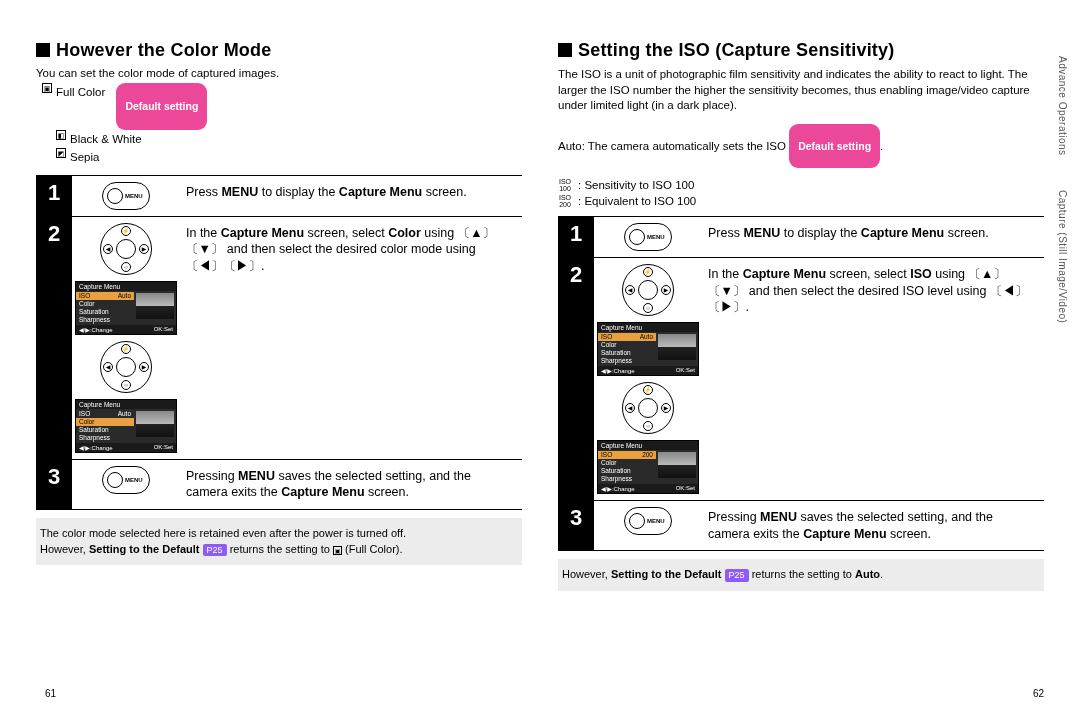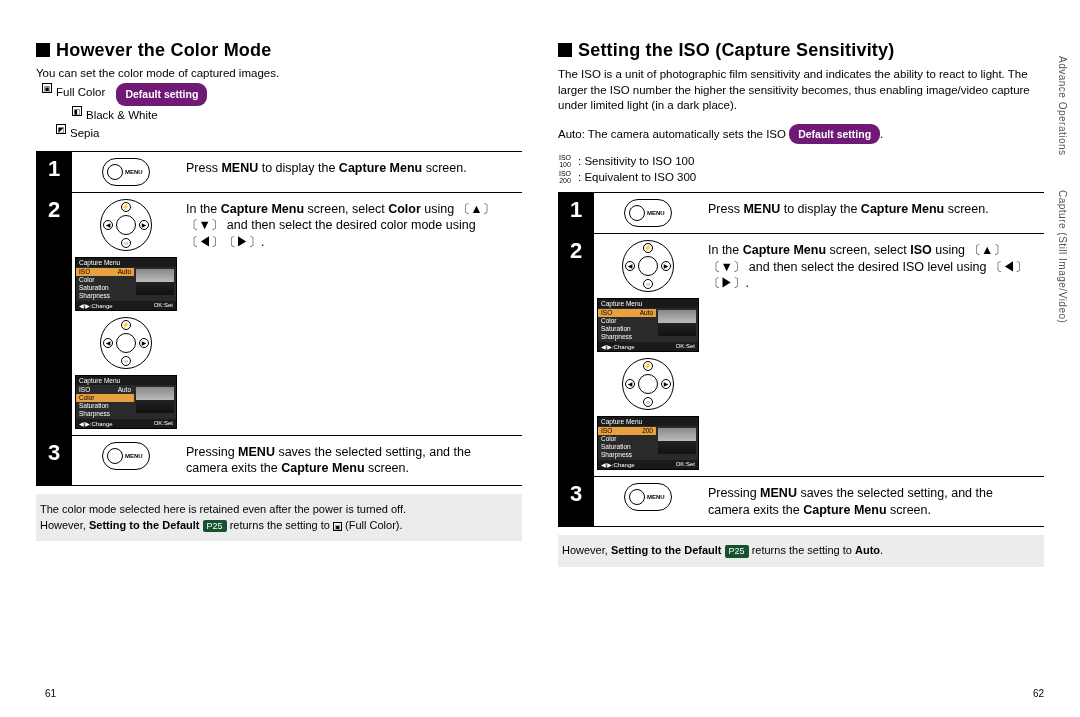--- a/index.html
+++ b/index.html
@@ -6,21 +6,21 @@
 body{width:1080px;height:717px;background:#fff;font-family:Arial,Helvetica,sans-serif;font-size:12px;color:#000;overflow:hidden;position:relative}
 .spread{display:flex;padding:40px 36px 20px 36px;gap:36px}
 .page{flex:1;position:relative}
 .sect-title{font-weight:bold;font-size:18px;letter-spacing:0.2px;margin-bottom:6px}
 .sect-title .sq{display:inline-block;width:14px;height:14px;background:#000;margin-right:6px;vertical-align:-1px}
 .intro{font-size:11.5px;margin-bottom:4px}
 .body-text{font-size:11.5px;line-height:1.35;margin-bottom:10px}
 .opts{margin-left:6px;font-size:11.5px;line-height:1.6}
 .opt-row{display:flex;gap:4px}
 .opt-icon{display:inline-block;width:10px;height:10px;border:1px solid #000;font-size:7px;text-align:center;line-height:9px}
-.pill{display:inline-block;background:#701a75;color:#fff;border-radius:9px;padding:3px 9px;font-size:10.5px;font-weight:bold}
+.pill{display:inline-block;background:#ec4899;color:#fff;border-radius:9px;padding:15px 9px;font-size:10.5px;font-weight:bold}
 .step-table{border-top:1px solid #000;margin-top:8px}
 .step-row{display:flex;border-bottom:1px solid #000}
 .step-num{width:36px;background:#000;color:#fff;font-size:22px;font-weight:bold;display:flex;align-items:flex-start;justify-content:center;padding-top:4px}
 .step-img{width:108px;padding:6px 4px;display:flex;flex-direction:column;gap:6px;align-items:center}
 .step-txt{flex:1;padding:8px 6px;font-size:12.5px;line-height:1.35}
 .step-txt b{font-weight:bold}
 .menu-btn{width:48px;height:28px;border:1px solid #000;border-radius:14px;position:relative;display:flex;align-items:center}
 .menu-btn::before{content:"";width:14px;height:14px;border:1px solid #000;border-radius:50%;position:absolute;left:4px}
 .menu-lbl{font-size:6px;font-weight:bold;margin-left:22px}
 .ctrl-pad{width:52px;height:52px;border:1.5px solid #000;border-radius:50%;position:relative}
@@ -29,39 +29,39 @@
 .ctrl-pad .t{top:2px;left:20px}.ctrl-pad .b{bottom:2px;left:20px}.ctrl-pad .l{left:2px;top:20px}.ctrl-pad .r{right:2px;top:20px}
 .lcd{width:102px;background:#2a2a2a;color:#fff;font-size:6.5px;border:1px solid #000}
 .lcd-title{background:#1a1a1a;padding:1px 3px;font-size:6.5px}
 .lcd-body{display:flex}
 .lcd-list{flex:1;padding:1px 0}
 .lcd-item{padding:0.5px 3px;display:flex;justify-content:space-between}
 .lcd-item.hl{background:#e8a040;color:#000}
 .lcd-thumb{width:38px;height:26px;background:linear-gradient(#888 0%,#bbb 50%,#222 50%,#111 100%);margin:2px}
 .lcd-foot{background:#1a1a1a;padding:1px 3px;display:flex;justify-content:space-between;font-size:6px}
 .note-box{background:#ececec;padding:8px 4px;font-size:11px;line-height:1.4;margin-top:8px}
-.pageref{display:inline-block;background:#14532d;color:#fff;font-size:9px;padding:0 4px;border-radius:2px}
+.pageref{display:inline-block;background:#8b5cf6;color:#fff;font-size:9px;padding:0 4px;border-radius:2px}
 .page-num{position:absolute;bottom:18px;font-size:10px}
 .page-num.left{left:45px}.page-num.right{right:36px}
 .tab{position:absolute;right:12px;top:56px;writing-mode:vertical-rl;font-size:10px;color:#555;letter-spacing:0.5px}
 .tab2{position:absolute;right:12px;top:190px;writing-mode:vertical-rl;font-size:10px;color:#555;letter-spacing:0.5px}
 .iso-row{display:flex;align-items:center;gap:6px;font-size:11.5px;margin:2px 0}
 .iso-ic{font-size:7px;line-height:7px;display:inline-block;width:14px;text-align:center}
 </style>
 </head>
 <body>
 
 <div class="spread">
 
 <div class="page">
   <div class="sect-title"><span class="sq"></span><span>However the Color Mode</span></div>
   <div class="intro">You can set the color mode of captured images.</div>
   <div class="opts">
     <div class="opt-row"><span class="opt-icon">▣</span><span>Full Color</span>&nbsp;<span class="pill">Default setting</span></div>
-    <div class="opt-row" style="margin-left:30px">
+    <div class="opt-row" style="margin-left:14px">
           <span class="opt-icon">◧</span>
           <span>Black &amp; White</span>
         </div>
     <div class="opt-row" style="margin-left:14px">
           <span class="opt-icon">◩</span>
           <span>Sepia</span>
         </div>
   </div>
 
   <div class="step-table">
@@ -164,21 +164,21 @@
   <div class="body-text">The ISO is a unit of photographic film sensitivity and indicates the ability to react to light. The larger the ISO number the higher the sensitivity becomes, thus enabling image/video capture under limited light (in a dark place).</div>
   <div class="body-text"><span>Auto: The camera automatically sets the ISO </span><span class="pill">Default setting</span><span>.</span></div>
   <div class="iso-row">
         <span class="iso-ic" style="white-space:pre">ISO
 100</span>
         <span>: Sensitivity to ISO 100</span>
       </div>
   <div class="iso-row">
         <span class="iso-ic" style="white-space:pre">ISO
 200</span>
-        <span>: Equivalent to ISO 300</span>
+        <span>: Equivalent to ISO 100</span>
       </div>
 
   <div class="step-table">
     <div class="step-row">
       <div class="step-num">1</div>
       <div class="step-img">
             <div class="menu-btn">
               <span class="menu-lbl">MENU</span>
             </div>
           </div>

